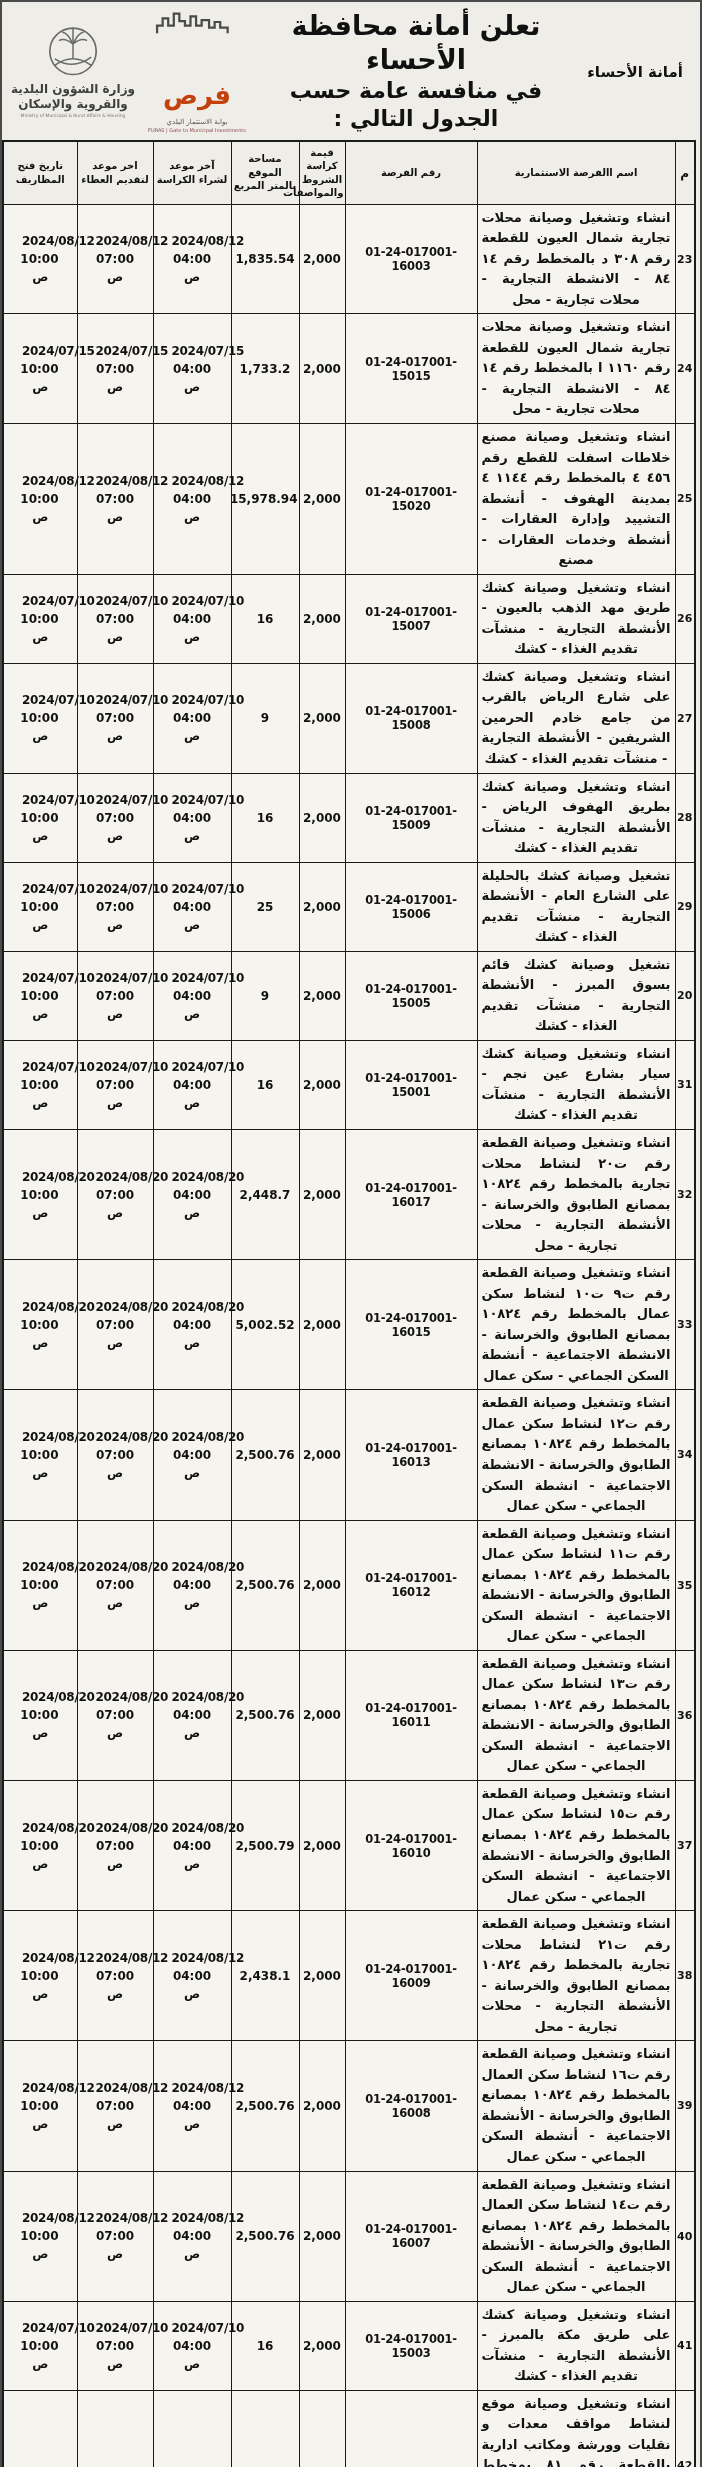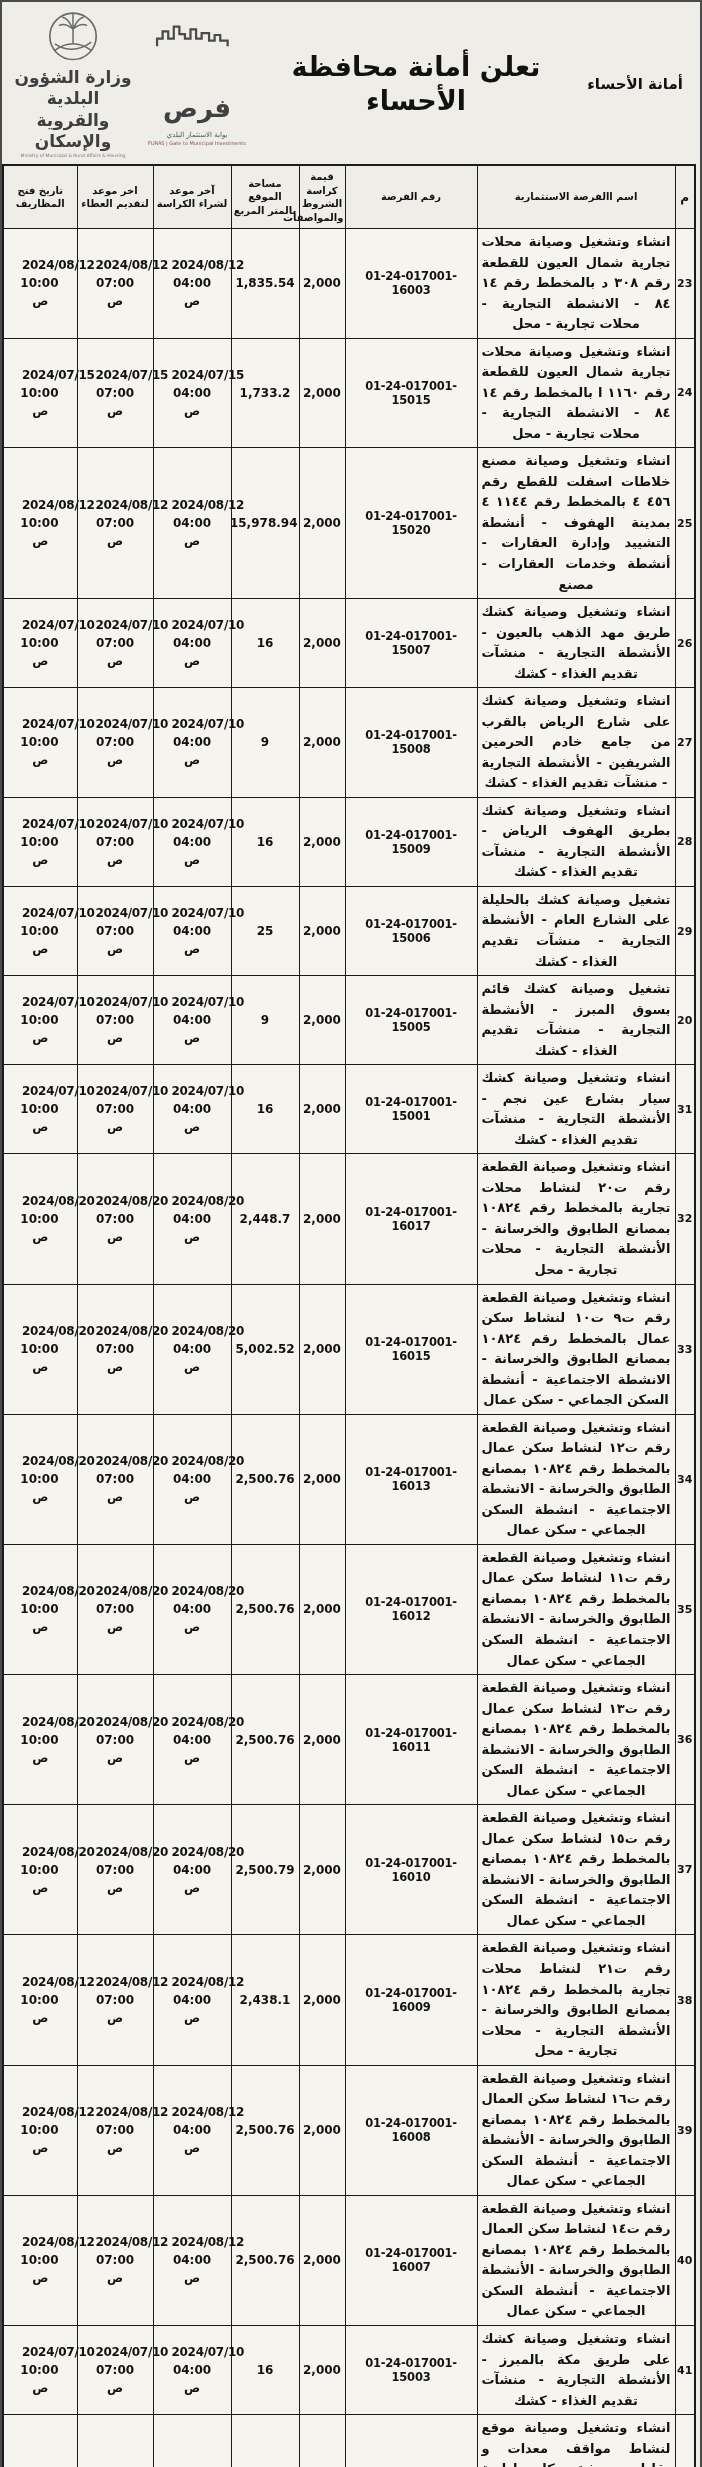--- a/index.html
+++ b/index.html
@@ -10,25 +10,25 @@
     border:2px solid #4a4a4a; padding:3px 4px 6px 4px; direction:rtl; color:#111;
   }
   
   .header { display:flex; align-items:center; padding:4px 2px 6px 2px; }
   .amana-block { width:118px; text-align:center; flex:0 0 auto; }
   .amana-block .cap { font-size:15px; font-weight:bold; margin-top:1px; }
   .title-block { flex:1 1 auto; text-align:center; padding:0 4px; }
   .t1 { font-size:27px; font-weight:bold; line-height:1.25; }
   .t2,.t3 { font-size:22px; font-weight:bold; line-height:1.3; }
   .furas-block { width:118px; text-align:center; flex:0 0 auto; }
-  .furas-name { font-size:26px; font-weight:bold; line-height:1; color:#404040;margin-top:47px; }
+  .furas-name { font-size:26px; font-weight:bold; line-height:1; color:#c2410c;margin-top:47px; }
   .furas-sub { font-size:7px; color:#555; margin-top:10px; }
   .furas-cap { font-size:5px; color:#8a4b4b; margin-top:1px; }
   .ministry-block { width:130px; text-align:center; flex:0 0 auto; }
-  .ministry-name { font-size:17px; font-weight:bold; color:#3f3f3f; line-height:1.25; }
+  .ministry-name { font-size:12px; font-weight:bold; color:#3f3f3f; line-height:1.25; }
   .ministry-cap { font-size:4.5px; color:#777; margin-top:1px; }
   
   table.opps { width:100%; border-collapse:collapse; table-layout:fixed; background:#f6f4ef; border:2px solid #1b1b1b; }
   .opps th, .opps td { border:1.5px solid #1b1b1b; vertical-align:middle; text-align:center; padding:2px; }
   .opps th { font-size:10px; font-weight:bold; background:#efede8; line-height:1.35; padding:4px 1px; }
   th.c-serial { font-size:12px; }
   td.c-serial { font-size:11px; font-weight:bold; padding:0; }
   td.c-name { font-size:13px; font-weight:bold; line-height:1.58; text-align:justify; text-align-last:center; padding:3px 4px; }
   td.c-opp { font-size:11.5px; font-weight:bold; letter-spacing:-0.2px; padding:0 3px; }
   td.c-num { font-size:12px; font-weight:bold; padding:0 1px; }
@@ -43,20 +43,21 @@
 <div class="page">
 
   <div class="header">
 
     <div class="amana-block">
       <div class="cap">أمانة الأحساء</div>
     </div>
 
     <div class="title-block">
       <div class="t1">تعلن أمانة محافظة الأحساء</div>
+      <div class="t3">في منافسة عامة حسب الجدول التالي :</div>
     </div>
 
     <div class="furas-block">
       <span>
         <svg width="86" height="26" viewBox="0 0 90 28">
           <path d="M2 26 V18 H8 V10 H14 V18 H20 V5 H26 V13 H32 V18 H38 V8 H44 V18 H50 V12 H58 V20 H64 V14 H70 V20 H78 V26" fill="none" stroke="#4a4a4a" stroke-width="2.4"></path>
         </svg>
       </span>
       <div class="furas-name">فرص</div>
       <div class="furas-sub">بوابة الاستثمار البلدي</div>

